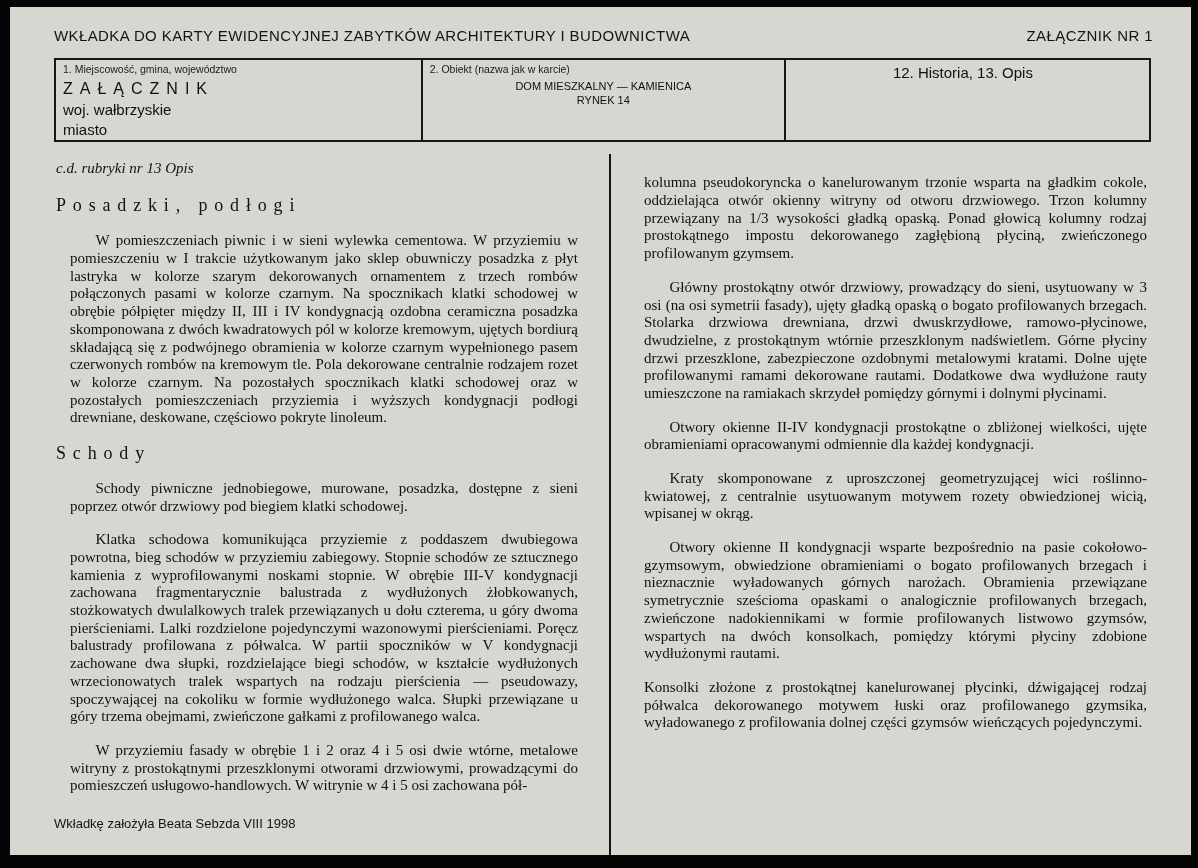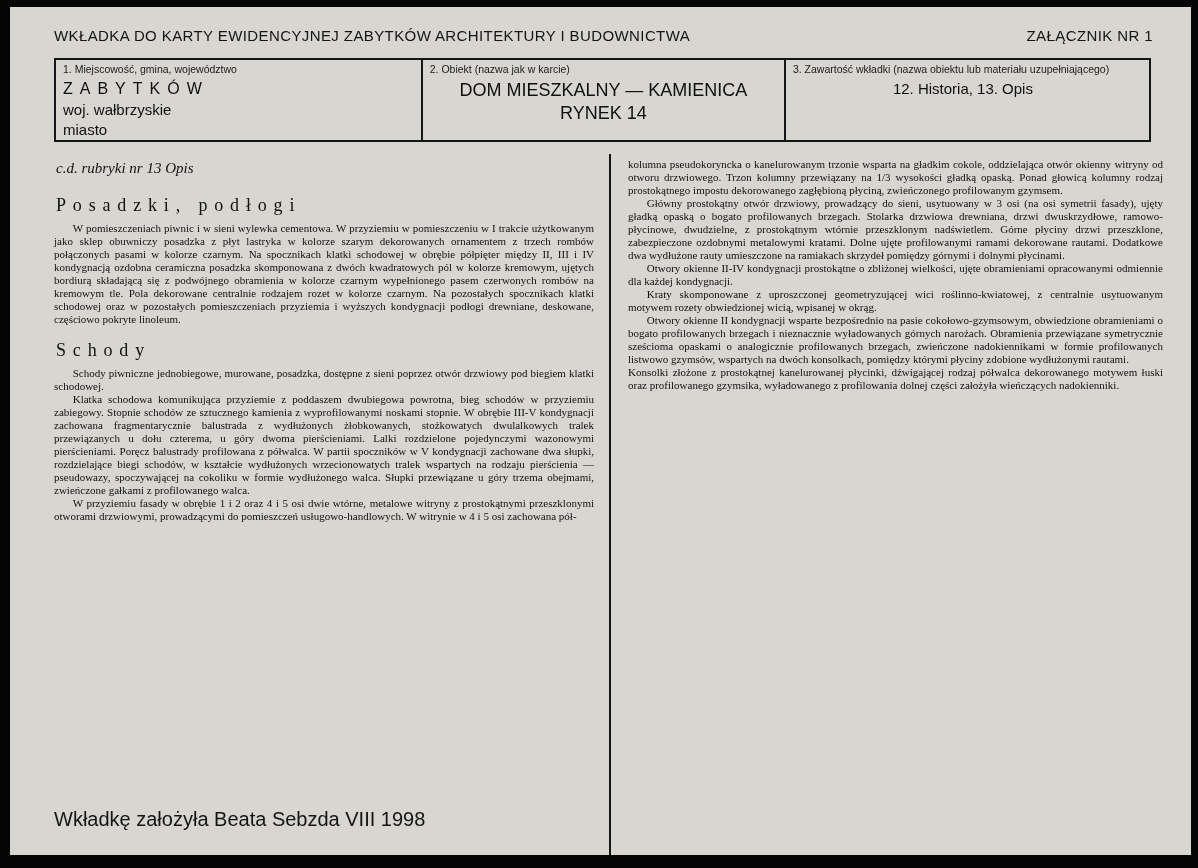--- a/index.html
+++ b/index.html
@@ -52,21 +52,21 @@
   .caption {
     font-size: 10.5px;
     line-height: 1.2;
     margin-bottom: 3px;
     white-space: nowrap;
     overflow: hidden;
     color: #1a1a1a;
   }
   .line { font-size: 15px; line-height: 1.3; color: #101010; }
   .city { font-size: 16px; letter-spacing: 7px; margin-bottom: 1px; }
-  .cell.center .line { text-align: center; font-size: 18px; }
+  .cell.center .line { text-align: center; font-size: 11px; }
   .line.indented { margin-left: 100px; }
   
   .main {
     flex: 1;
     min-height: 0;
     display: flex;
     align-items: stretch;
     padding: 12px 28px 0 44px;
     font-family: "Liberation Serif", serif;
   }
@@ -91,61 +91,60 @@
     font-size: 15px;
     margin: 2px 0 18px 2px;
   }
   .section-heading {
     letter-spacing: 0.38em;
     font-size: 18px;
     margin: 14px 0 6px 2px;
   }
   .section-heading.first { margin-top: 4px; }
   .para {
-    margin: 0;
+    margin: 16px;
     text-align: justify;
-    font-size: 11px;
+    font-size: 15px;
     line-height: 1.18;
     text-indent: 1.7em;
     color: #101010;
   }
   .para.no-indent { text-indent: 0; }
   .footer-note {
     position: absolute;
     left: 44px;
     bottom: 24px;
     font-family: "Liberation Sans", sans-serif;
-    font-size: 20px;
+    font-size: 13px;
     color: #141414;
   }
 </style>
 </head>
 <body>
 
 <div class="page">
 
   <div class="doc-header">
     <span class="doc-title">WKŁADKA DO KARTY EWIDENCYJNEJ ZABYTKÓW ARCHITEKTURY I BUDOWNICTWA</span>
     <span class="doc-annex">ZAŁĄCZNIK NR 1</span>
   </div>
 
   <div class="info-table">
     <div class="cell">
       <div class="caption">1. Miejscowość, gmina, województwo</div>
-      <div class="line city">ZABYTKÓW</div>
+      <div class="line city">ZAŁĄCZNIK</div>
       <div class="line">woj. wałbrzyskie</div>
       <div class="line">miasto</div>
     </div>
     <div class="cell center">
       <div class="caption">2. Obiekt (nazwa jak w karcie)</div>
       <div class="line">DOM MIESZKALNY — KAMIENICA</div>
       <div class="line">RYNEK 14</div>
     </div>
     <div class="cell">
-      <div class="caption">3. Zawartość wkładki (nazwa obiektu lub materiału uzupełniającego)</div>
       <div class="line indented">12. Historia, 13. Opis</div>
     </div>
   </div>
 
   <div class="main">
 
     <div class="col-left">
       <div class="cont-heading">c.d. rubryki nr 13 Opis</div>
 
       <div class="section-heading first">Posadzki, podłogi</div>
@@ -159,20 +158,20 @@
     </div>
 
     <div class="divider"></div>
 
     <div class="col-right">
       <p class="para no-indent">kolumna pseudokoryncka o kanelurowanym trzonie wsparta na gładkim cokole, oddzielająca otwór okienny witryny od otworu drzwiowego. Trzon kolumny przewiązany na 1/3 wysokości gładką opaską. Ponad głowicą kolumny rodzaj prostokątnego impostu dekorowanego zagłębioną płyciną, zwieńczonego profilowanym gzymsem.</p>
       <p class="para">Główny prostokątny otwór drzwiowy, prowadzący do sieni, usytuowany w 3 osi (na osi symetrii fasady), ujęty gładką opaską o bogato profilowanych brzegach. Stolarka drzwiowa drewniana, drzwi dwuskrzydłowe, ramowo-płycinowe, dwudzielne, z prostokątnym wtórnie przeszklonym nadświetlem. Górne płyciny drzwi przeszklone, zabezpieczone ozdobnymi metalowymi kratami. Dolne ujęte profilowanymi ramami dekorowane rautami. Dodatkowe dwa wydłużone rauty umieszczone na ramiakach skrzydeł pomiędzy górnymi i dolnymi płycinami.</p>
       <p class="para">Otwory okienne II-IV kondygnacji prostokątne o zbliżonej wielkości, ujęte obramieniami opracowanymi odmiennie dla każdej kondygnacji.</p>
       <p class="para">Kraty skomponowane z uproszczonej geometryzującej wici roślinno-kwiatowej, z centralnie usytuowanym motywem rozety obwiedzionej wicią, wpisanej w okrąg.</p>
       <p class="para">Otwory okienne II kondygnacji wsparte bezpośrednio na pasie cokołowo-gzymsowym, obwiedzione obramieniami o bogato profilowanych brzegach i nieznacznie wyładowanych górnych narożach. Obramienia przewiązane symetrycznie sześcioma opaskami o analogicznie profilowanych brzegach, zwieńczone nadokiennikami w formie profilowanych listwowo gzymsów, wspartych na dwóch konsolkach, pomiędzy którymi płyciny zdobione wydłużonymi rautami.</p>
-      <p class="para no-indent">Konsolki złożone z prostokątnej kanelurowanej płycinki, dźwigającej rodzaj półwalca dekorowanego motywem łuski oraz profilowanego gzymsika, wyładowanego z profilowania dolnej części założyła wieńczących nadokienniki.</p>
+      <p class="para no-indent">Konsolki złożone z prostokątnej kanelurowanej płycinki, dźwigającej rodzaj półwalca dekorowanego motywem łuski oraz profilowanego gzymsika, wyładowanego z profilowania dolnej części gzymsów wieńczących pojedynczymi.</p>
     </div>
 
   </div>
 
   <div class="footer-note">Wkładkę założyła Beata Sebzda VIII 1998</div>
 
 </div>
 
 </body></html>

